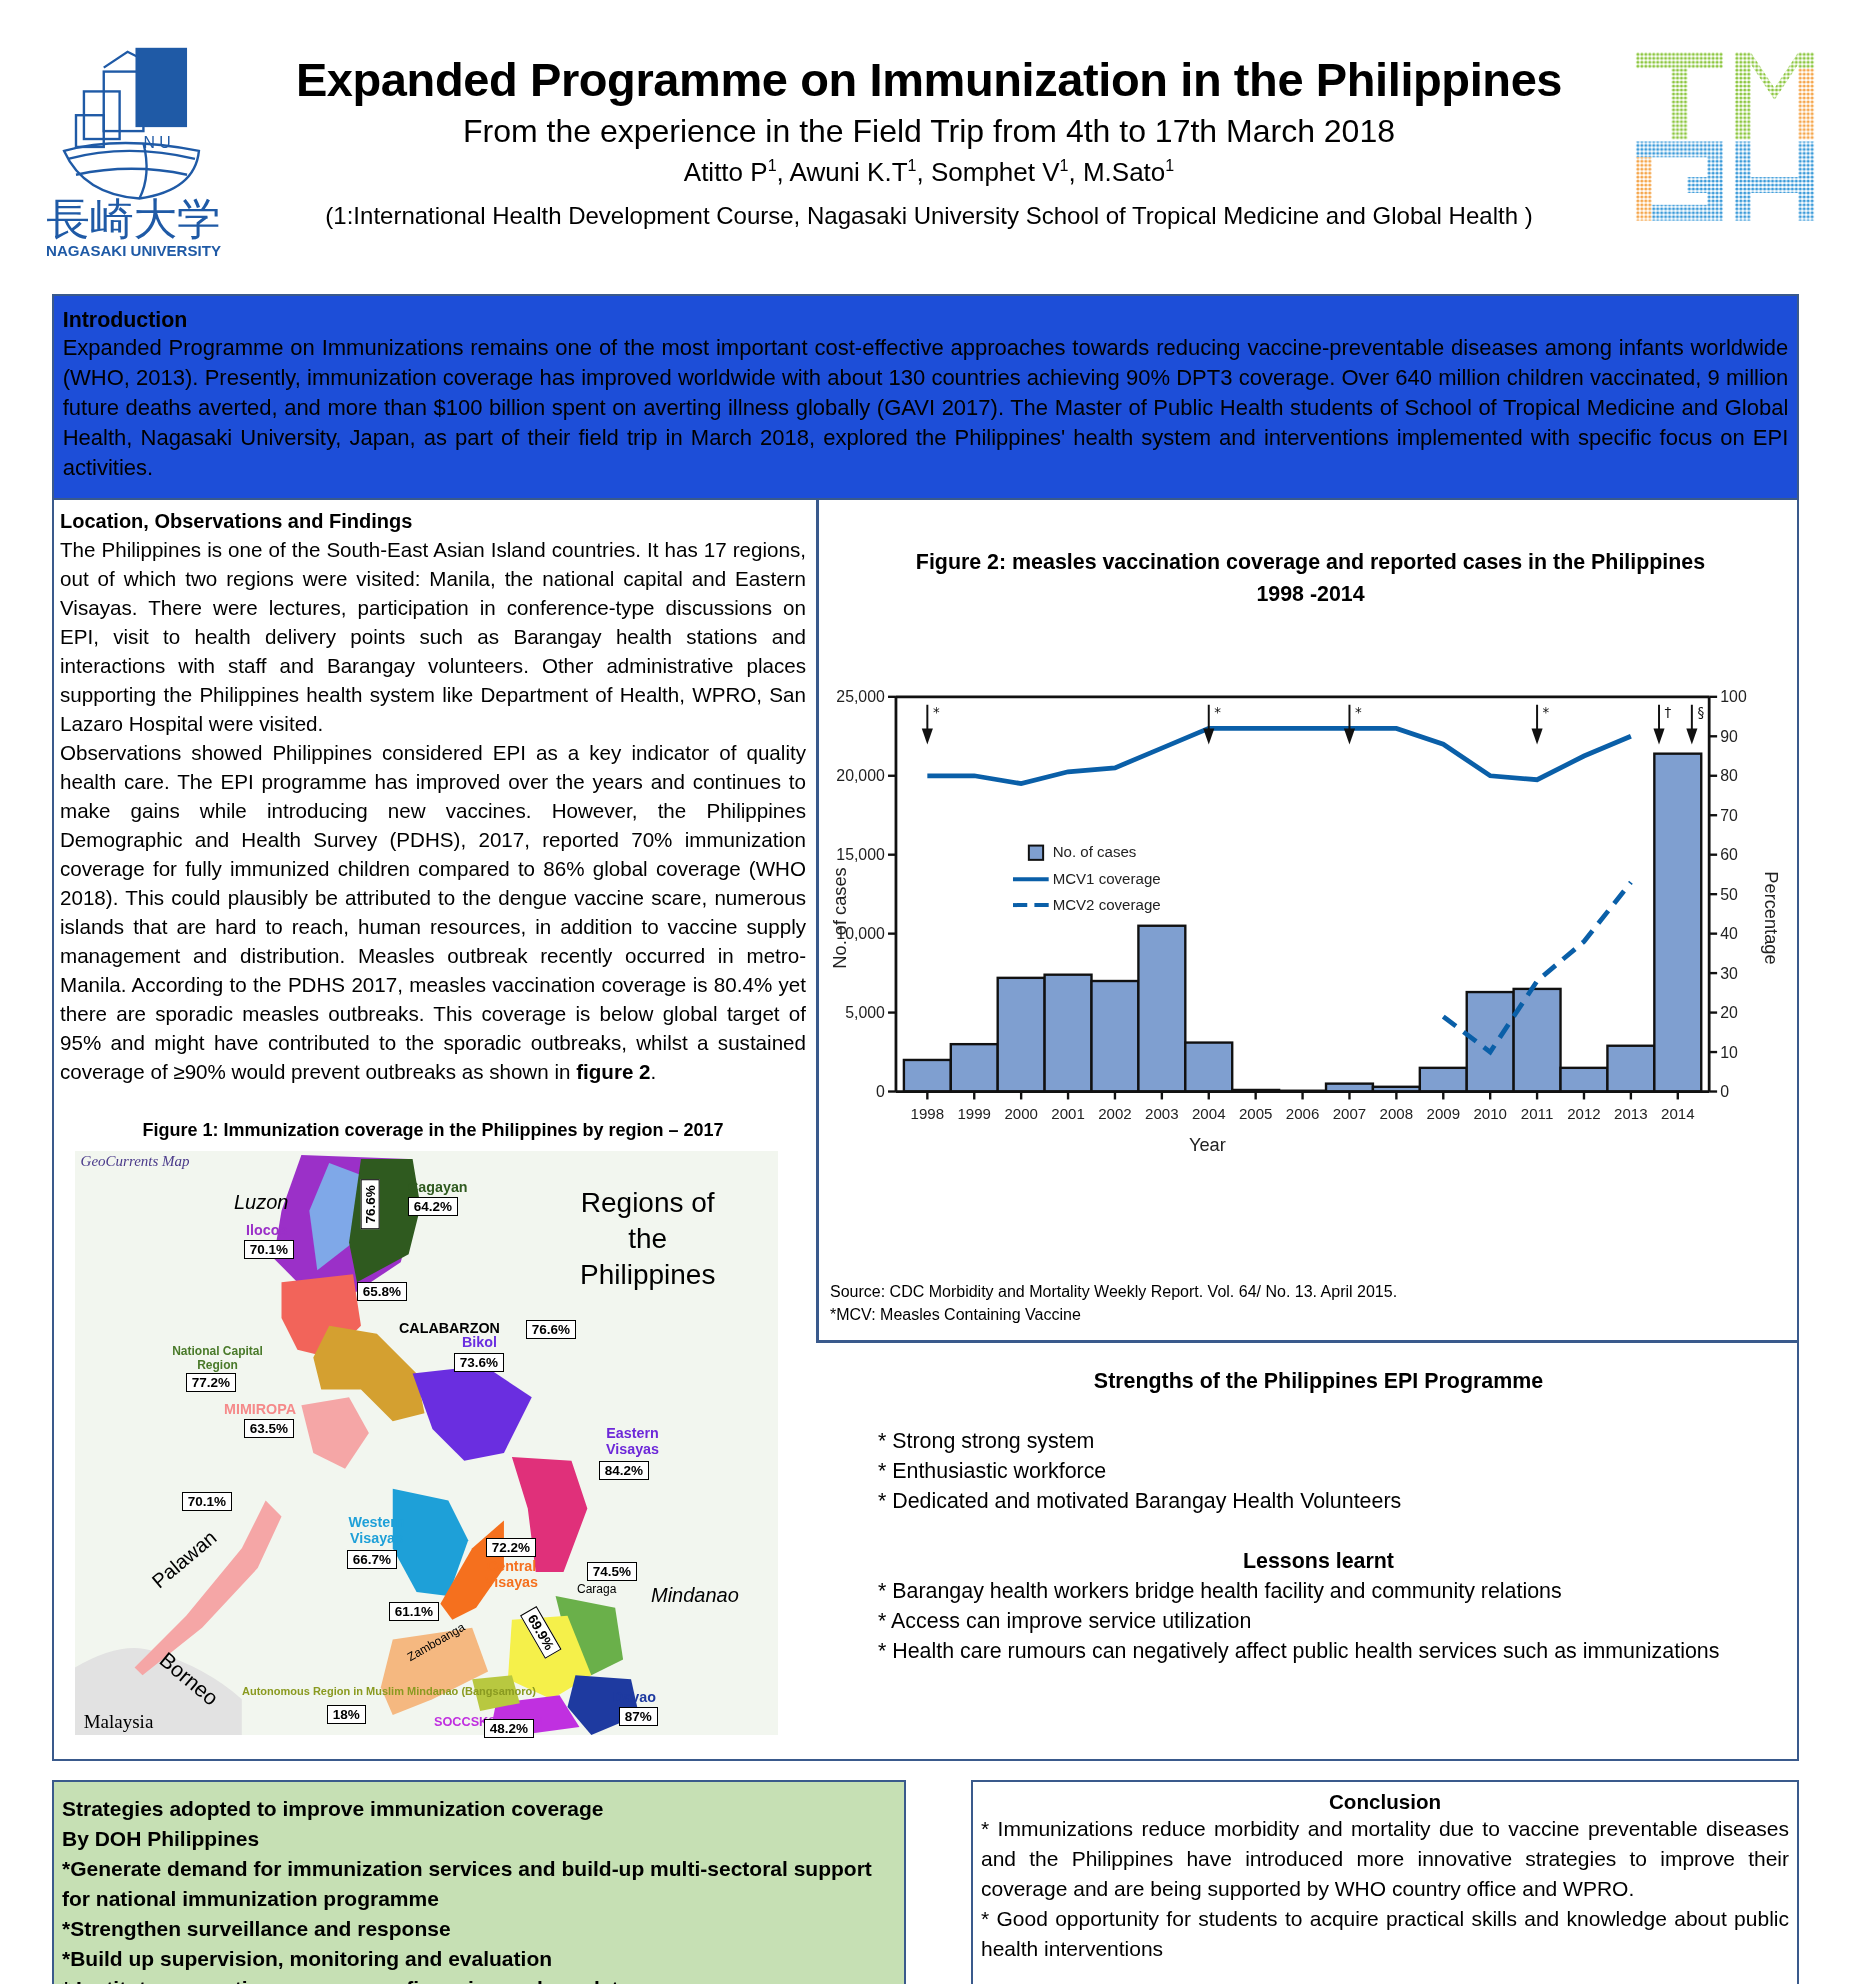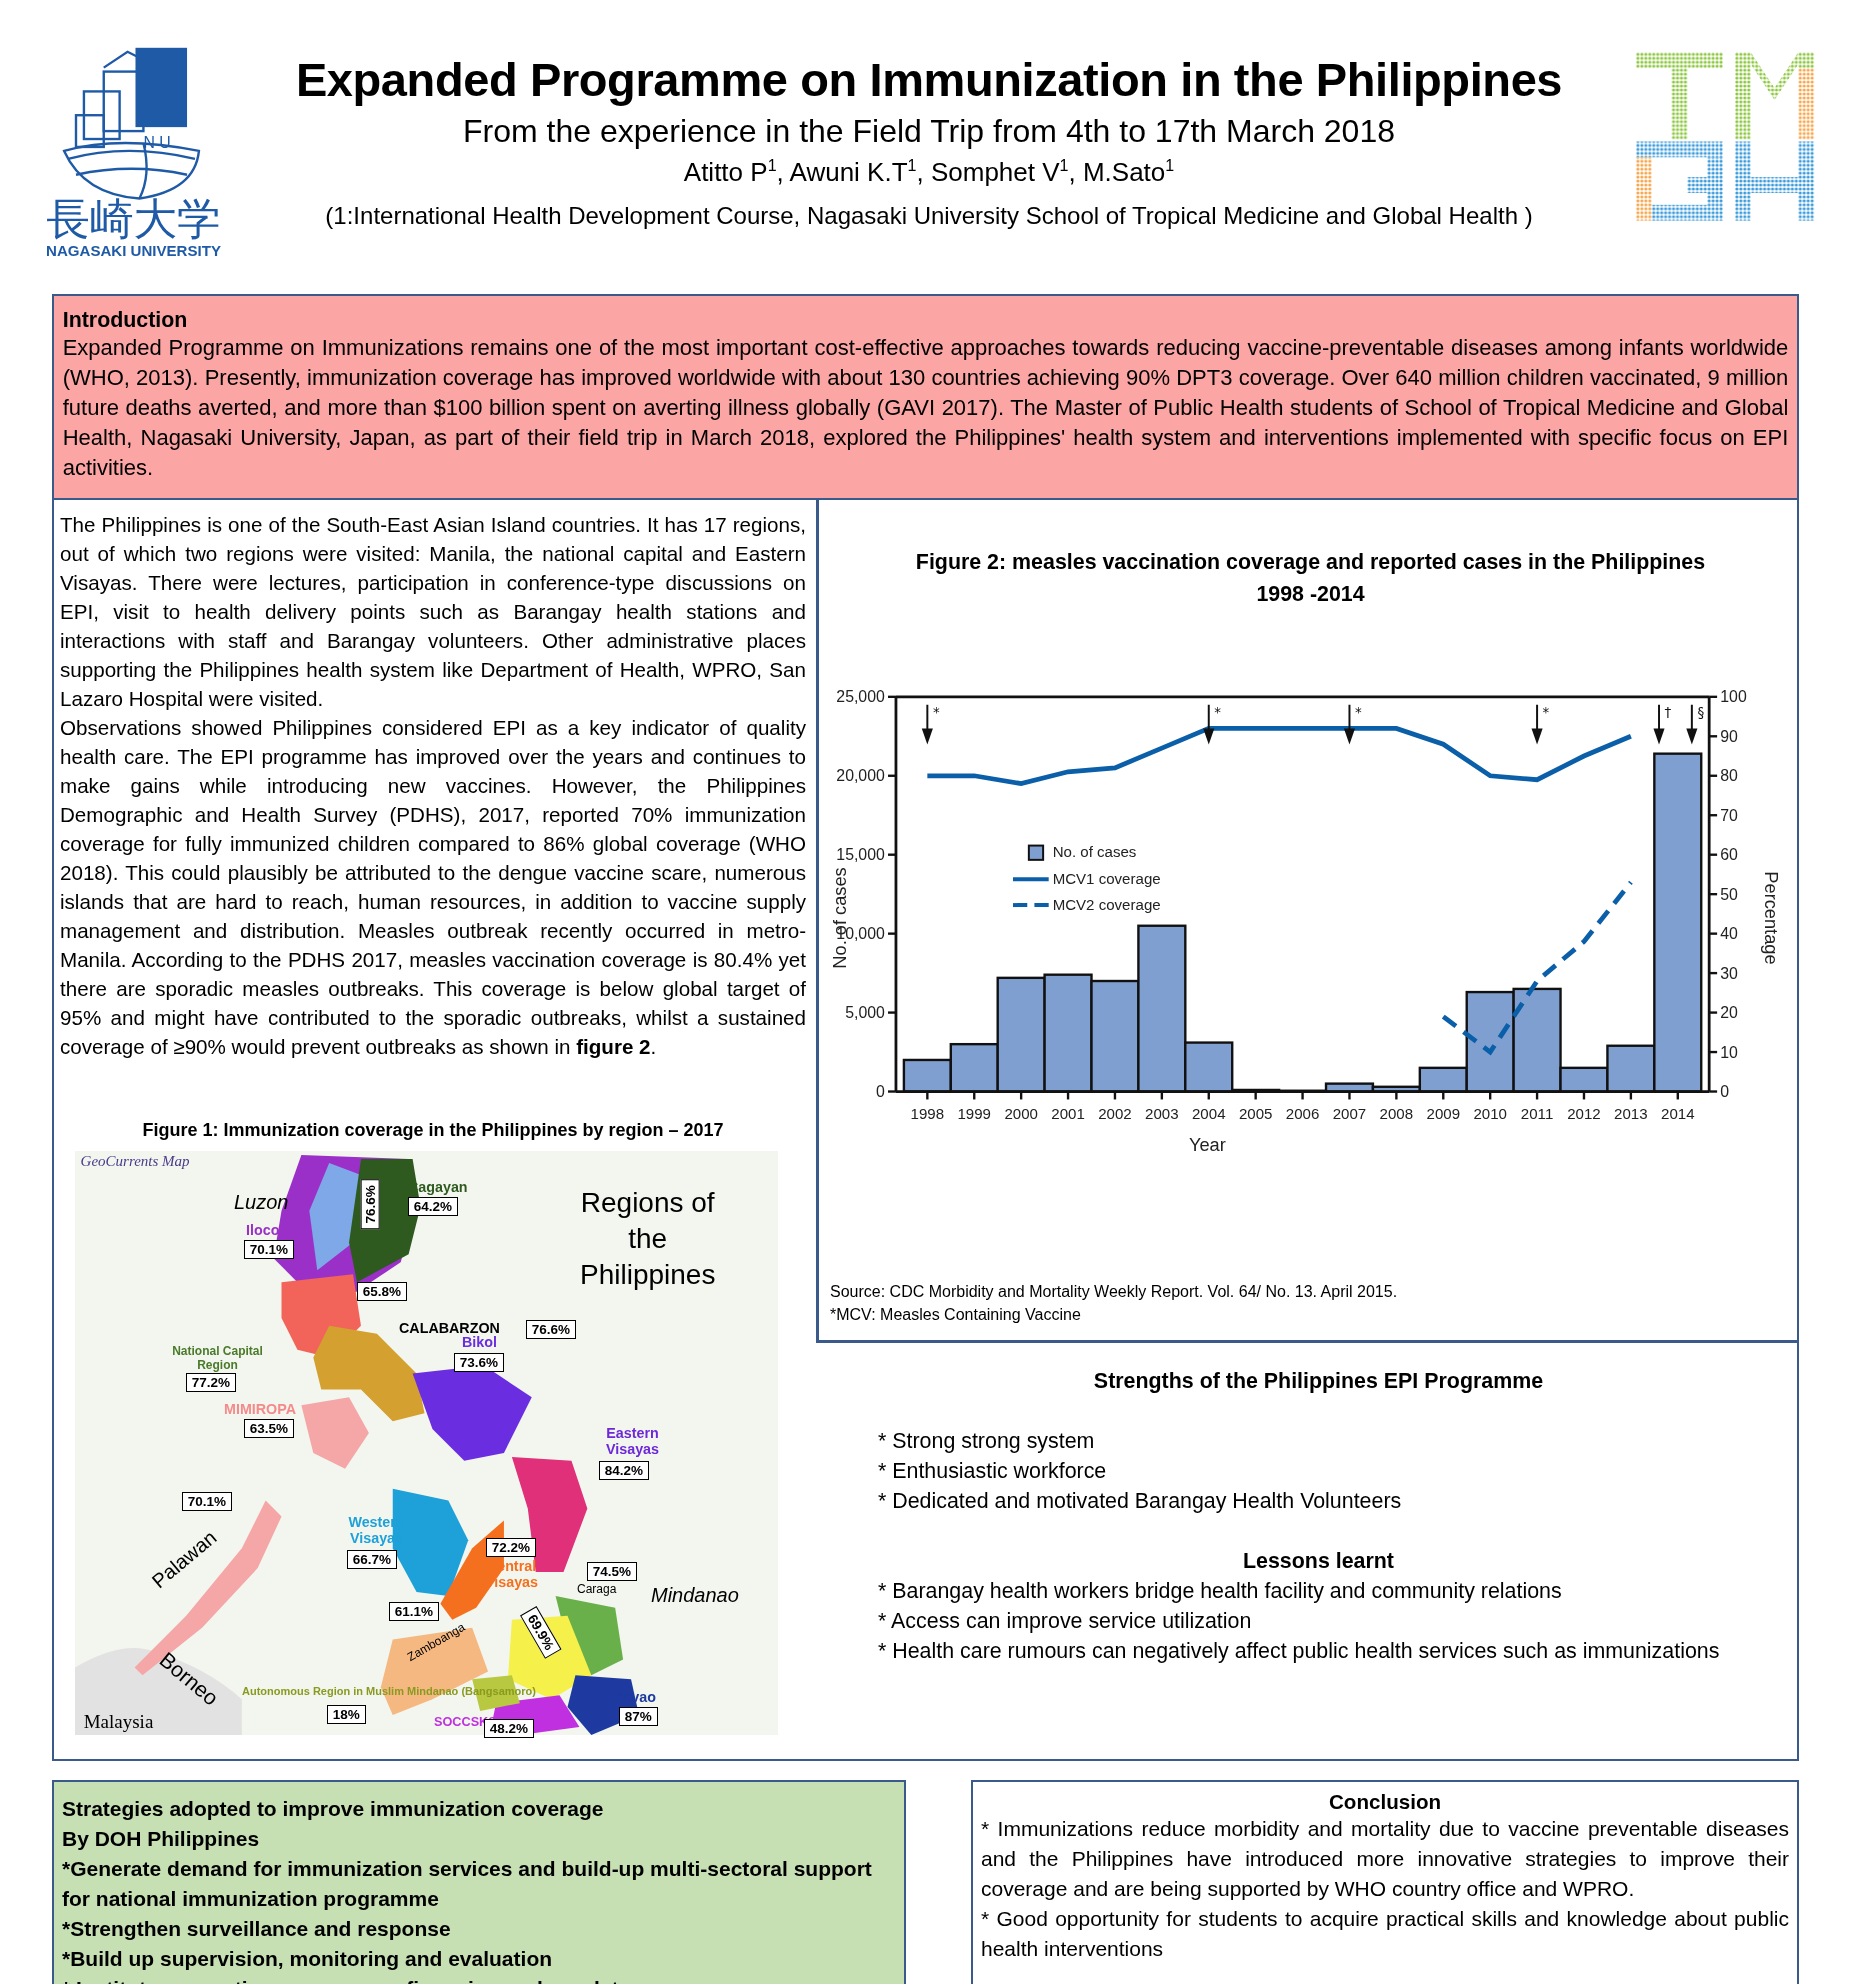--- a/index.html
+++ b/index.html
@@ -11,21 +11,21 @@
   #logo-tmgh { position: absolute; left: 1628px; top: 44px; width: 198px; height: 187px; }
   .hdr { position: absolute; left: 238px; width: 1382px; text-align: center; }
   #title { top: 52px; font-size: 47px; font-weight: bold; letter-spacing: -0.4px; }
   #subtitle { top: 113px; font-size: 32px; }
   #authors { top: 157px; font-size: 26px; }
   #authors sup { font-size: 16px; }
   #affil { top: 202px; font-size: 24px; }
 
   
   .panel { position: absolute; border: 2.8px solid #3a5a8c; }
-  #intro { left: 52px; top: 294px; width: 1747px; height: 206px; background: #fca5a5; padding: 12px 8.7px; }
+  #intro { left: 52px; top: 294px; width: 1747px; height: 206px; background: #1d4ed8; padding: 12px 8.7px; }
   #intro .h { font-size: 21.4px; font-weight: bold; }
   #intro .p { font-size: 22px; line-height: 30px; text-align: justify; }
 
   #main { left: 52px; top: 499px; width: 1747px; height: 1262px; border-top: none; }
   #divider { position: absolute; left: 816px; top: 499px; width: 3.2px; height: 844px; background: #3a5a8c; }
   #chartbox-bottom { position: absolute; left: 816px; top: 1340px; width: 983px; height: 2.8px; background: #3a5a8c; }
 
   #loc { position: absolute; left: 60px; top: 510px; width: 746px; }
   #loc .h { font-size: 20px; font-weight: bold; margin-bottom: 2.4px; }
   #loc .p { font-size: 20.6px; line-height: 29px; text-align: justify; }
@@ -122,20 +122,21 @@
 <div class="panel" id="intro">
   <div class="h">Introduction</div>
   <div class="p">Expanded Programme on Immunizations remains one of the most important cost-effective approaches towards reducing vaccine-preventable diseases among infants worldwide (WHO, 2013). Presently, immunization coverage has improved worldwide with about 130 countries achieving 90% DPT3 coverage. Over 640 million children vaccinated, 9 million future deaths averted, and more than $100 billion spent on averting illness globally (GAVI 2017). The Master of Public Health students of School of Tropical Medicine and Global Health, Nagasaki University, Japan, as part of their field trip in March 2018, explored the Philippines' health system and interventions implemented with specific focus on EPI activities.</div>
 </div>
 
 <div class="panel" id="main"></div>
 <div id="divider"></div>
 <div id="chartbox-bottom"></div>
 
 <div id="loc">
+  <div class="h">Location, Observations and Findings</div>
   <div class="p"> The Philippines is one of the South-East Asian Island countries. It has 17 regions, out of which two regions were visited: Manila, the national capital and Eastern Visayas. There were lectures, participation in conference-type discussions on EPI, visit to health delivery points such as Barangay health stations and interactions with staff and Barangay volunteers. Other administrative places supporting the Philippines health system like Department of Health, WPRO, San Lazaro Hospital were visited.</div>
   <div class="p"><span> Observations showed Philippines considered EPI as a key indicator of quality health care. The EPI programme has improved over the years and continues to make gains while introducing new  vaccines. However, the Philippines Demographic and Health Survey (PDHS), 2017, reported 70% immunization coverage for fully immunized children compared to 86% global coverage (WHO 2018). This could plausibly be attributed to the dengue vaccine scare, numerous islands that are hard to reach, human resources, in addition to vaccine supply management and distribution. Measles outbreak recently occurred in metro-Manila. According to the PDHS 2017, measles vaccination coverage is 80.4% yet there are sporadic measles outbreaks. This coverage is below global target of 95% and might have contributed to the sporadic outbreaks, whilst a sustained coverage of ≥90% would prevent outbreaks as shown in </span><b>figure 2</b><span>.</span></div>
 </div>
 <div id="fig1-caption">Figure 1: Immunization coverage in the Philippines by region – 2017</div>
 
 <div id="map">
   <svg width="703" height="584" viewBox="0 0 1770 1470" style="position:absolute;left:0;top:0">
     <path d="M0 1300 Q120 1230 200 1260 Q330 1300 420 1380 L420 1470 L0 1470 Z" fill="#e2e2e2"></path>
     <path d="M570 10 L840 20 L860 140 L820 280 L700 360 L560 330 L500 270 L520 150 Z" fill="#9b30c8"></path>
     <path d="M640 30 L720 60 L700 230 L610 300 L590 150 Z" fill="#7fa8e8"></path>

